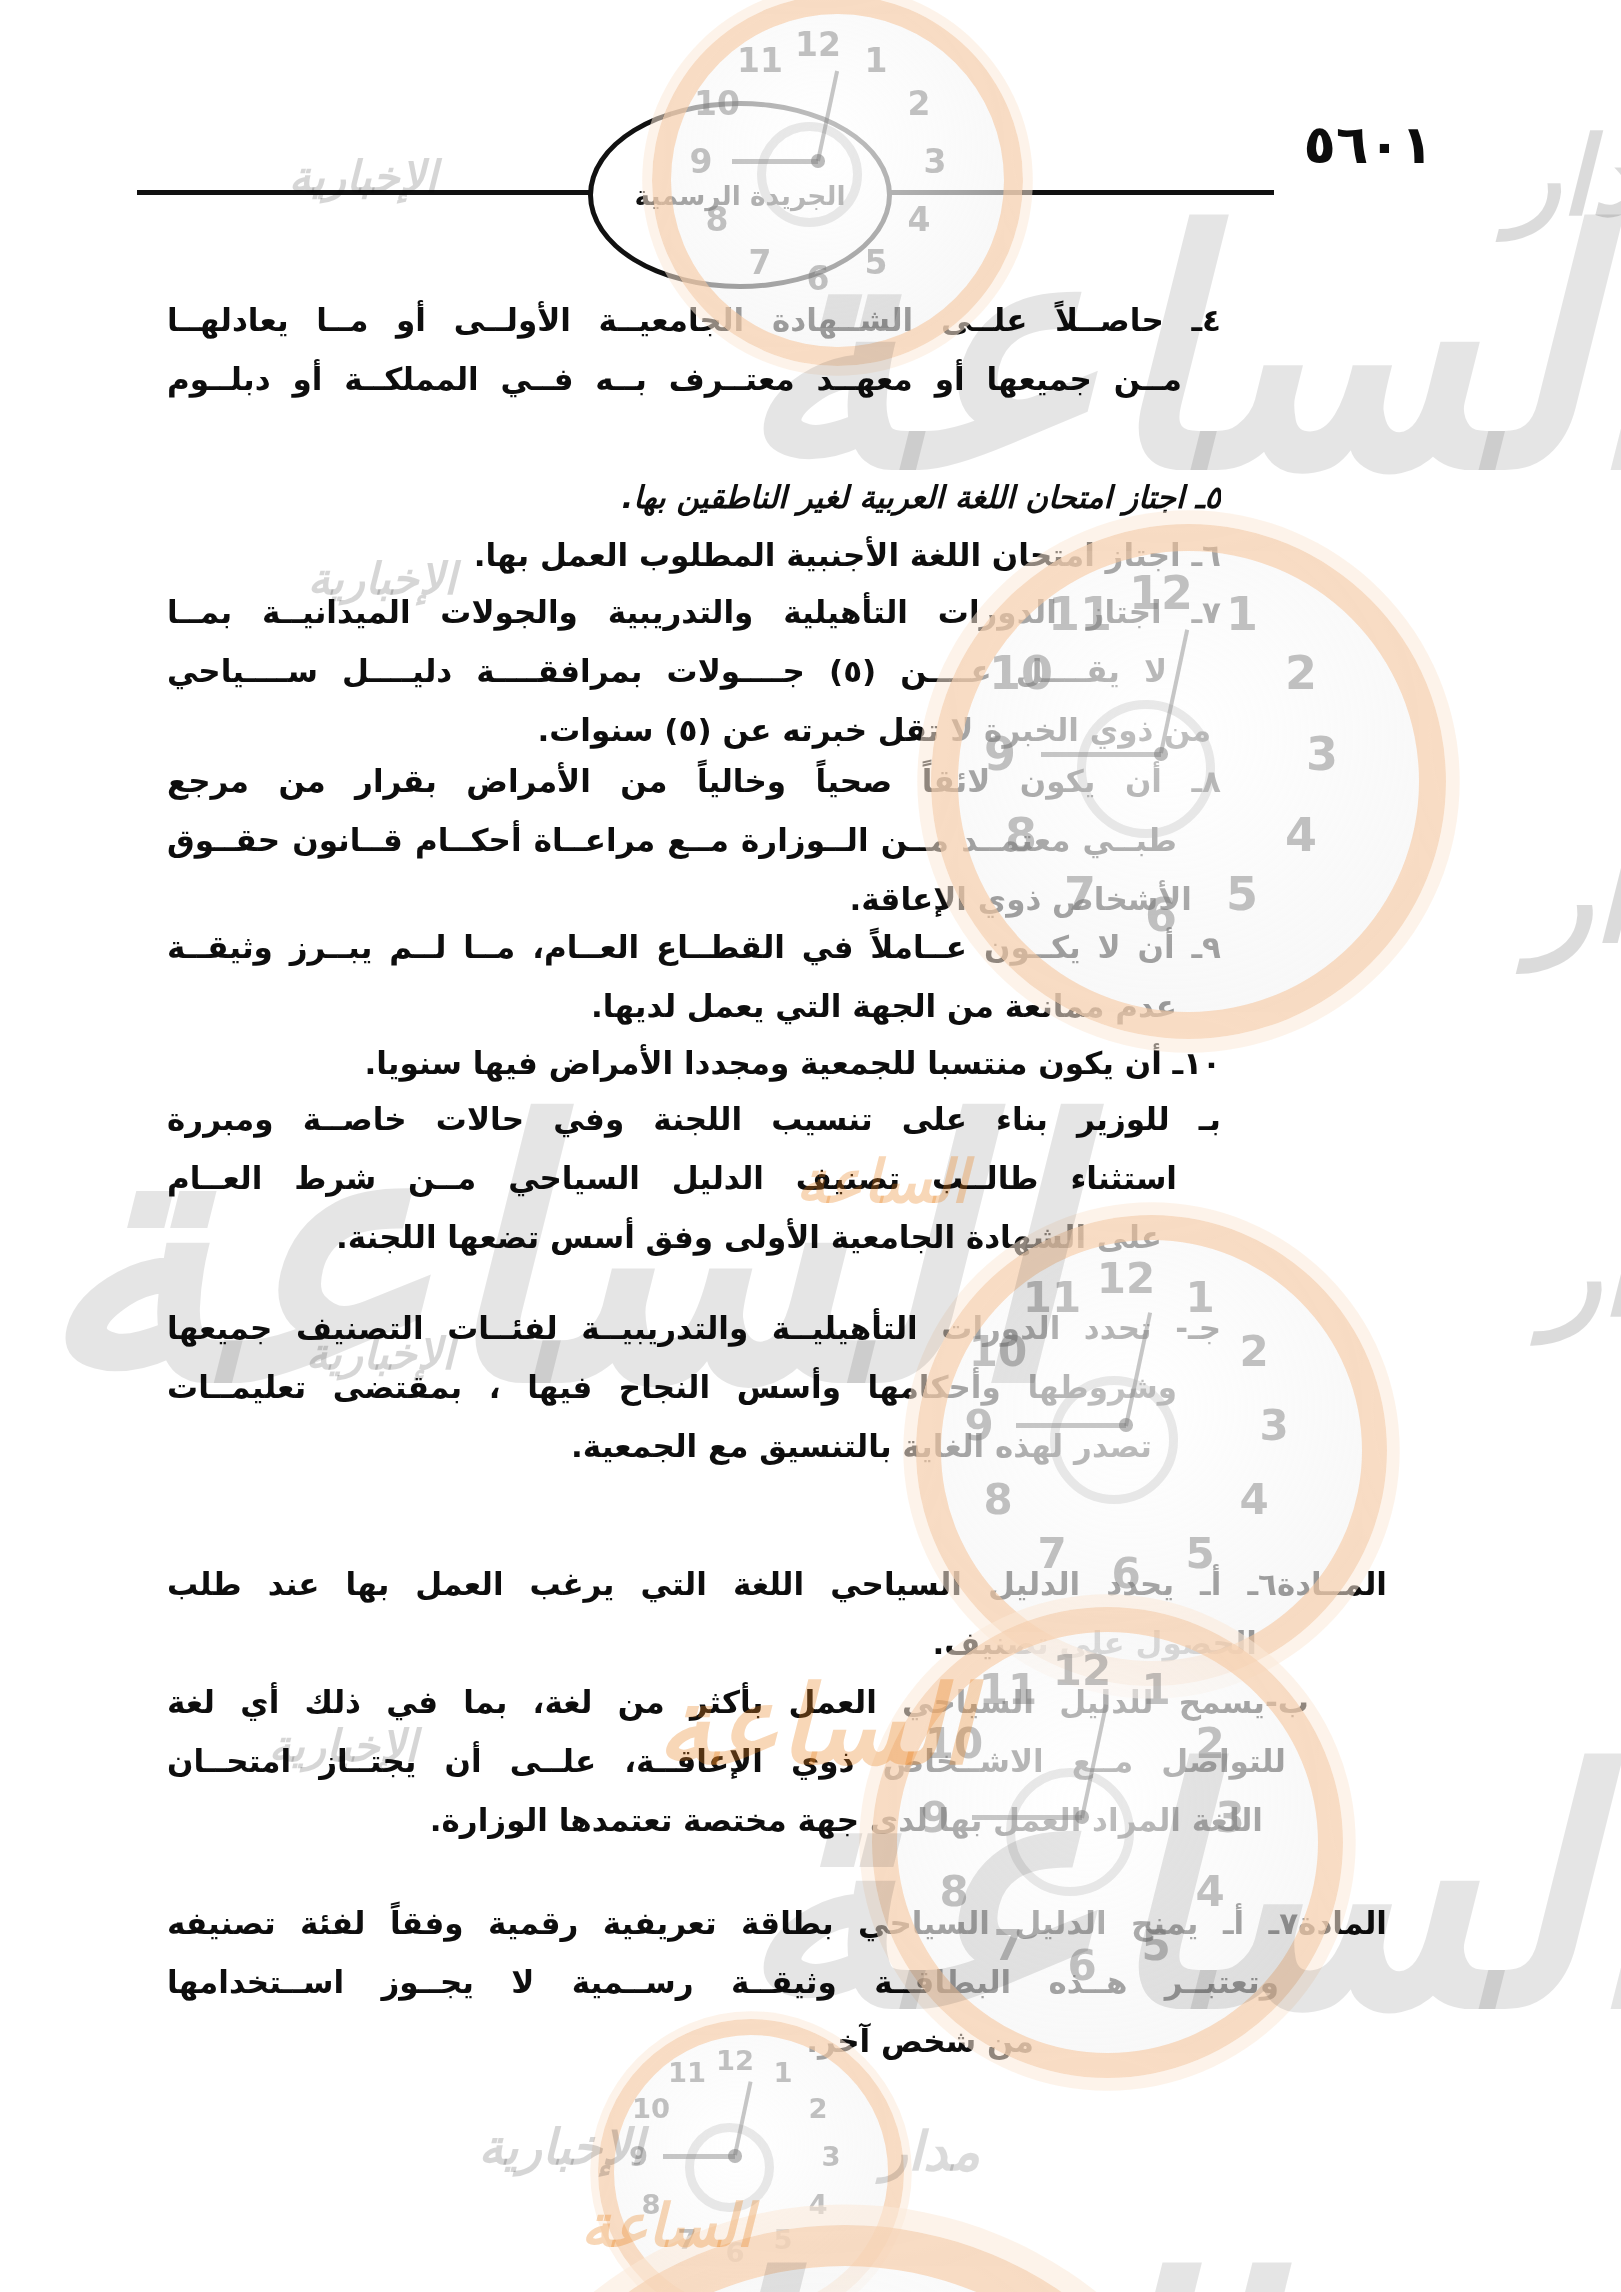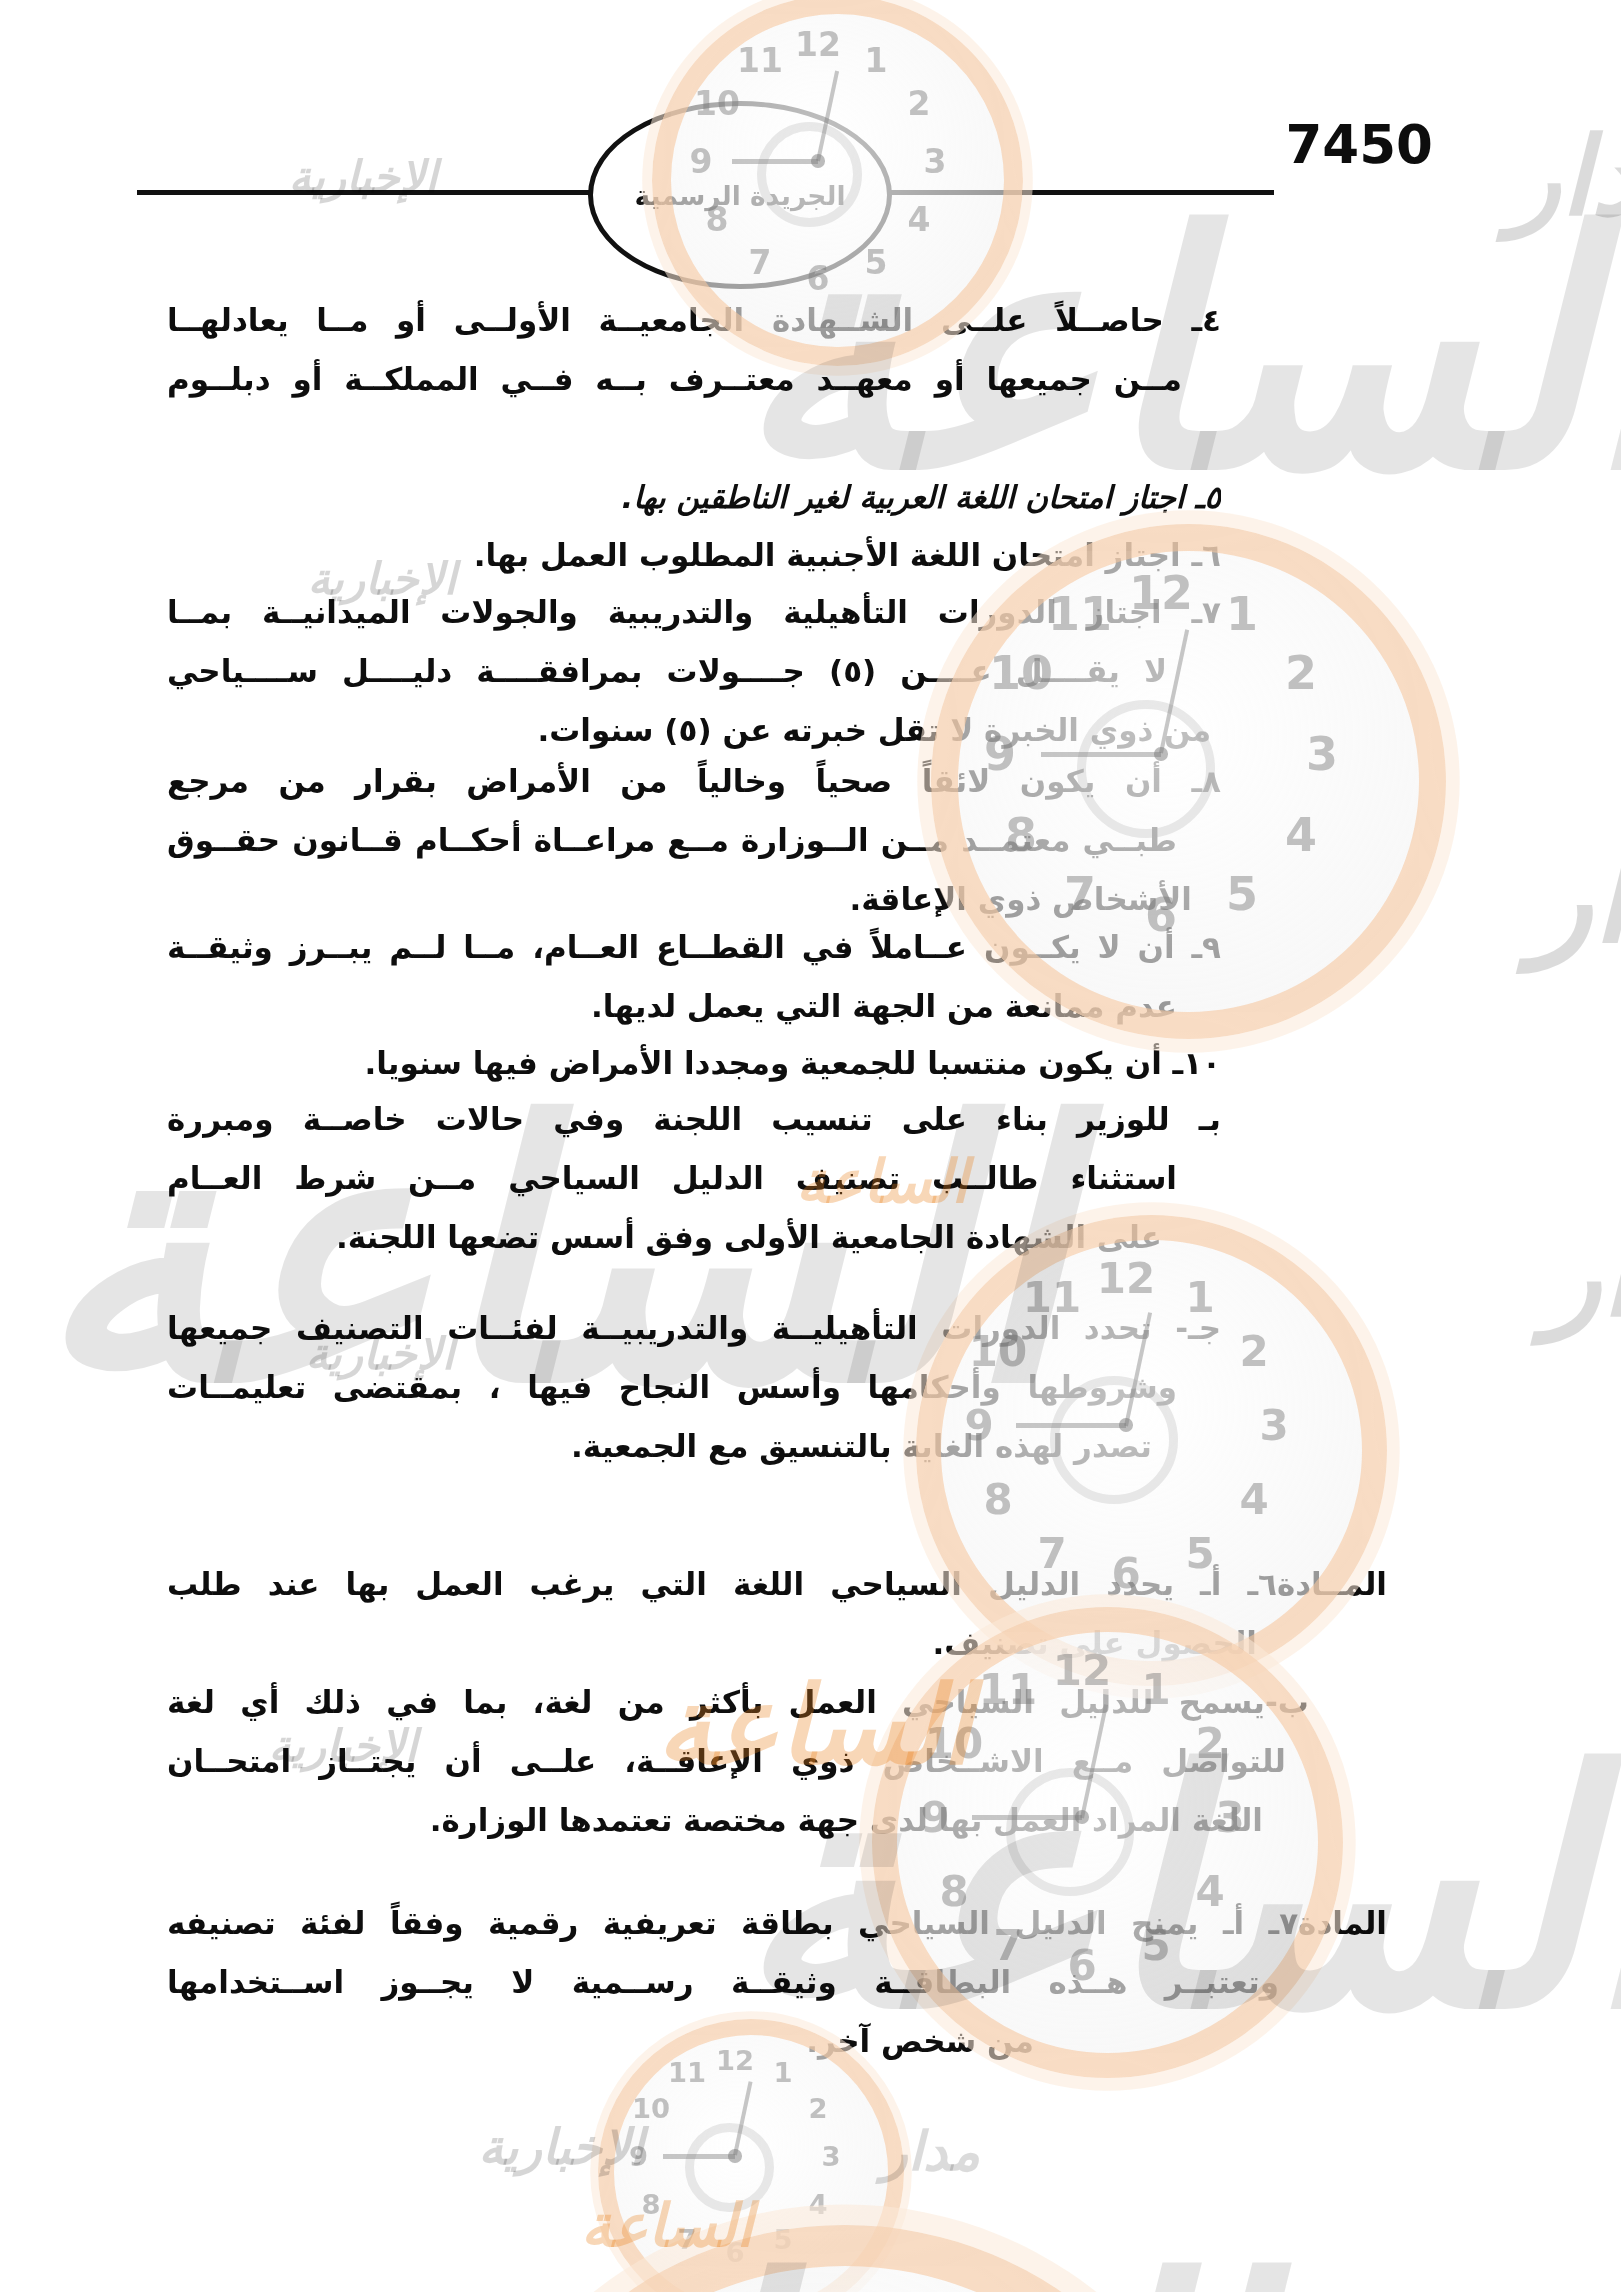--- a/index.html
+++ b/index.html
@@ -54,21 +54,21 @@
 <body>
 
 <div id="page">
 
   <div id="header-line"></div>
 
   <div id="gazette-ellipse">
     <span id="gazette-title">الجريدة الرسمية</span>
   </div>
 
-  <div id="page-number">7450</div>
+  <div id="page-number">٥٦٠١</div>
 
   <div id="text-layer">
       <div class="para" style="top: 291px;">
         <div class="tline just" style="padding-right: 0px;">٤ـ حاصــلاً علــى الشــهادة الجامعيــة الأولــى أو مــا يعادلهــا</div>
         <div class="tline just" style="padding-right: 39px;">مــن جميعها أو معهــد معتــرف بــه فــي المملكــة أو دبلــوم</div>
       </div>
       <div class="para" style="top: 468px; font-style: italic;">
         <div class="tline rt" style="padding-right: 0px;">٥ـ اجتاز امتحان اللغة العربية لغير الناطقين بها.</div>
       </div>
       <div class="para" style="top: 526px;">

